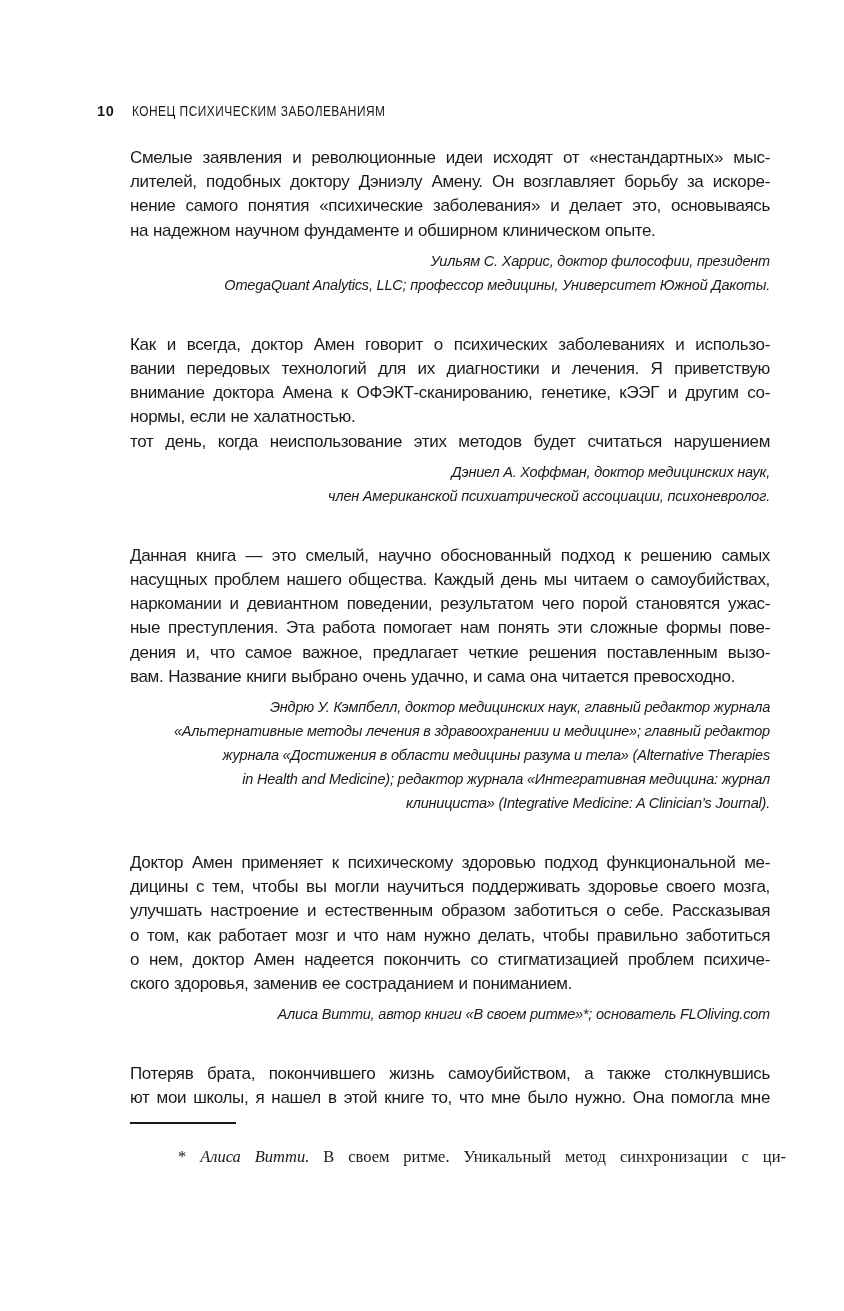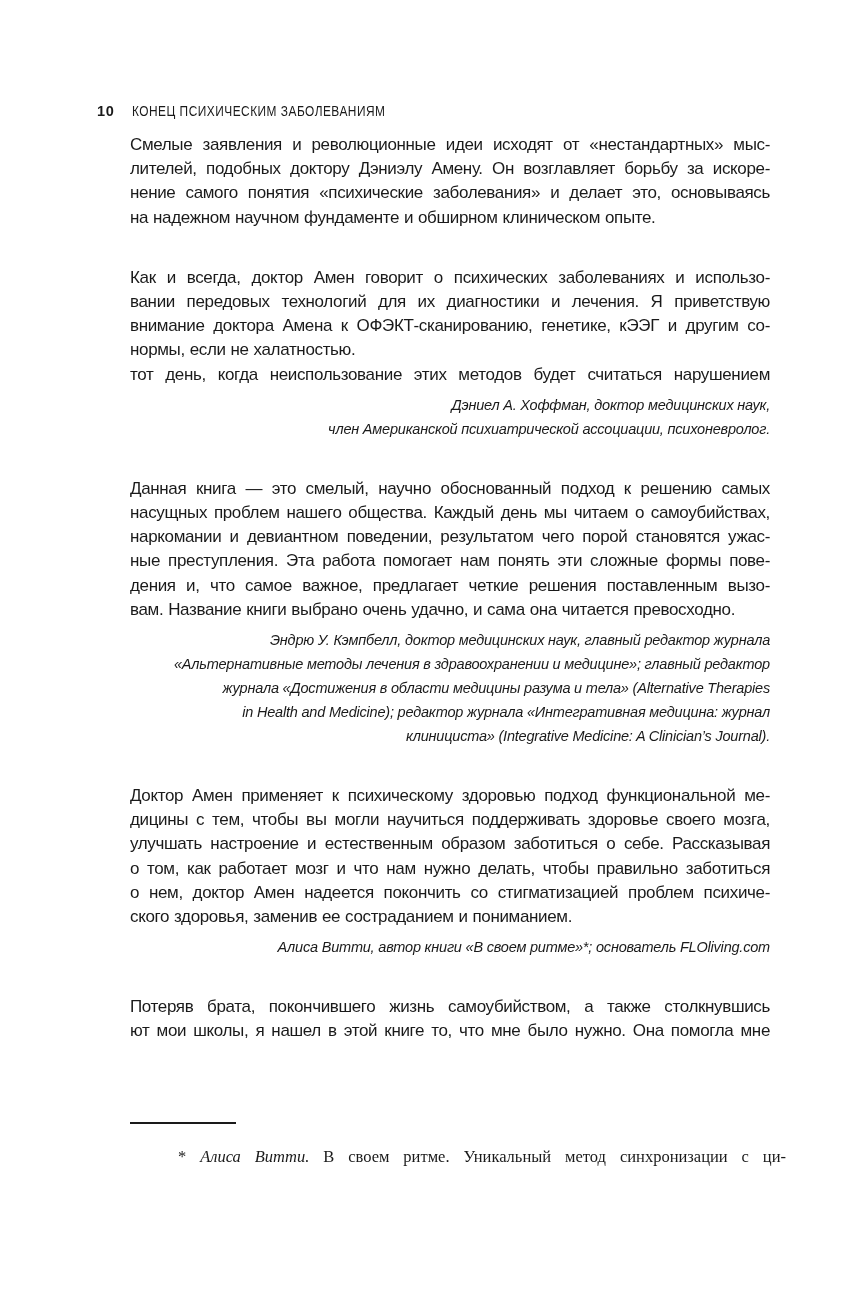--- a/index.html
+++ b/index.html
@@ -1,20 +1,20 @@
 <!DOCTYPE html>
 <html><head>
 <meta charset="utf-8">
 <style>
   html, body { margin: 0; padding: 0; background: #ffffff; }
   body { width: 844px; height: 1311px; position: relative; overflow: hidden; color: #1a1a1a; }
   .header { position: absolute; top: 103px; left: 97px; font-family: "Liberation Sans", sans-serif; font-size: 14.5px; letter-spacing: 0.6px; }
   .header .num { font-weight: bold; margin-right: 18px; }
   .header .title { transform: scaleX(0.82); transform-origin: left; display: inline-block; }
-  .content { position: absolute; left: 130px; width: 640px; top: 133px; }
+  .content { position: absolute; left: 130px; width: 640px; top: 146px; }
   .para { font-family: "Liberation Sans", sans-serif; font-size: 17px; line-height: 24.2px; text-align: justify; text-align-last: left; margin: 0; }
   .para .line { display: block; text-align: justify; text-align-last: justify; white-space: nowrap; letter-spacing: -0.35px; word-spacing: 0.5px; }
   .para .line.last { text-align-last: left; }
   .attr { font-family: "Liberation Sans", sans-serif; font-style: italic; font-size: 14.5px; line-height: 24px; text-align: right; margin: 6px 0 0 0; letter-spacing: -0.2px; }
   .attr .line { display: block; white-space: nowrap; }
   .gap { height: 36px; }
   .footnote-rule { position: absolute; left: 130px; top: 1122px; width: 106px; height: 0; border-top: 2px solid #1a1a1a; }
   .footnote { position: absolute; left: 130px; width: 640px; top: 1127px; font-family: "Liberation Serif", serif; font-size: 16.5px; line-height: 27px; margin: 16px; }
   .footnote .line { display: block; white-space: nowrap; text-align: justify; text-align-last: justify; }
   .footnote .line.last { text-align-last: left; }
@@ -27,20 +27,24 @@
   <span class="num">10</span><span class="title">КОНЕЦ ПСИХИЧЕСКИМ ЗАБОЛЕВАНИЯМ</span>
 </div>
 
 <div class="content">
 
   <p class="para">
     <span class="line">Смелые заявления и революционные идеи исходят от «нестандартных» мыс-</span>
     <span class="line">лителей, подобных доктору Дэниэлу Амену. Он возглавляет борьбу за искоре-</span>
     <span class="line">нение самого понятия «психические заболевания» и делает это, основываясь</span>
     <span class="line last">на надежном научном фундаменте и обширном клиническом опыте.</span>
+  </p>
+  <p class="attr">
+    <span class="line">Уильям С. Харрис, доктор философии, президент</span>
+    <span class="line">OmegaQuant Analytics, LLC; профессор медицины, Университет Южной Дакоты.</span>
   </p>
   <div class="gap"></div>
 
   <p class="para">
     <span class="line">Как и всегда, доктор Амен говорит о психических заболеваниях и использо-</span>
     <span class="line">вании передовых технологий для их диагностики и лечения. Я приветствую</span>
     <span class="line">внимание доктора Амена к ОФЭКТ-сканированию, генетике, кЭЭГ и другим со-</span>
     <span class="line last">нормы, если не халатностью.</span>
     <span class="line">тот день, когда неиспользование этих методов будет считаться нарушением</span>
   </p>

